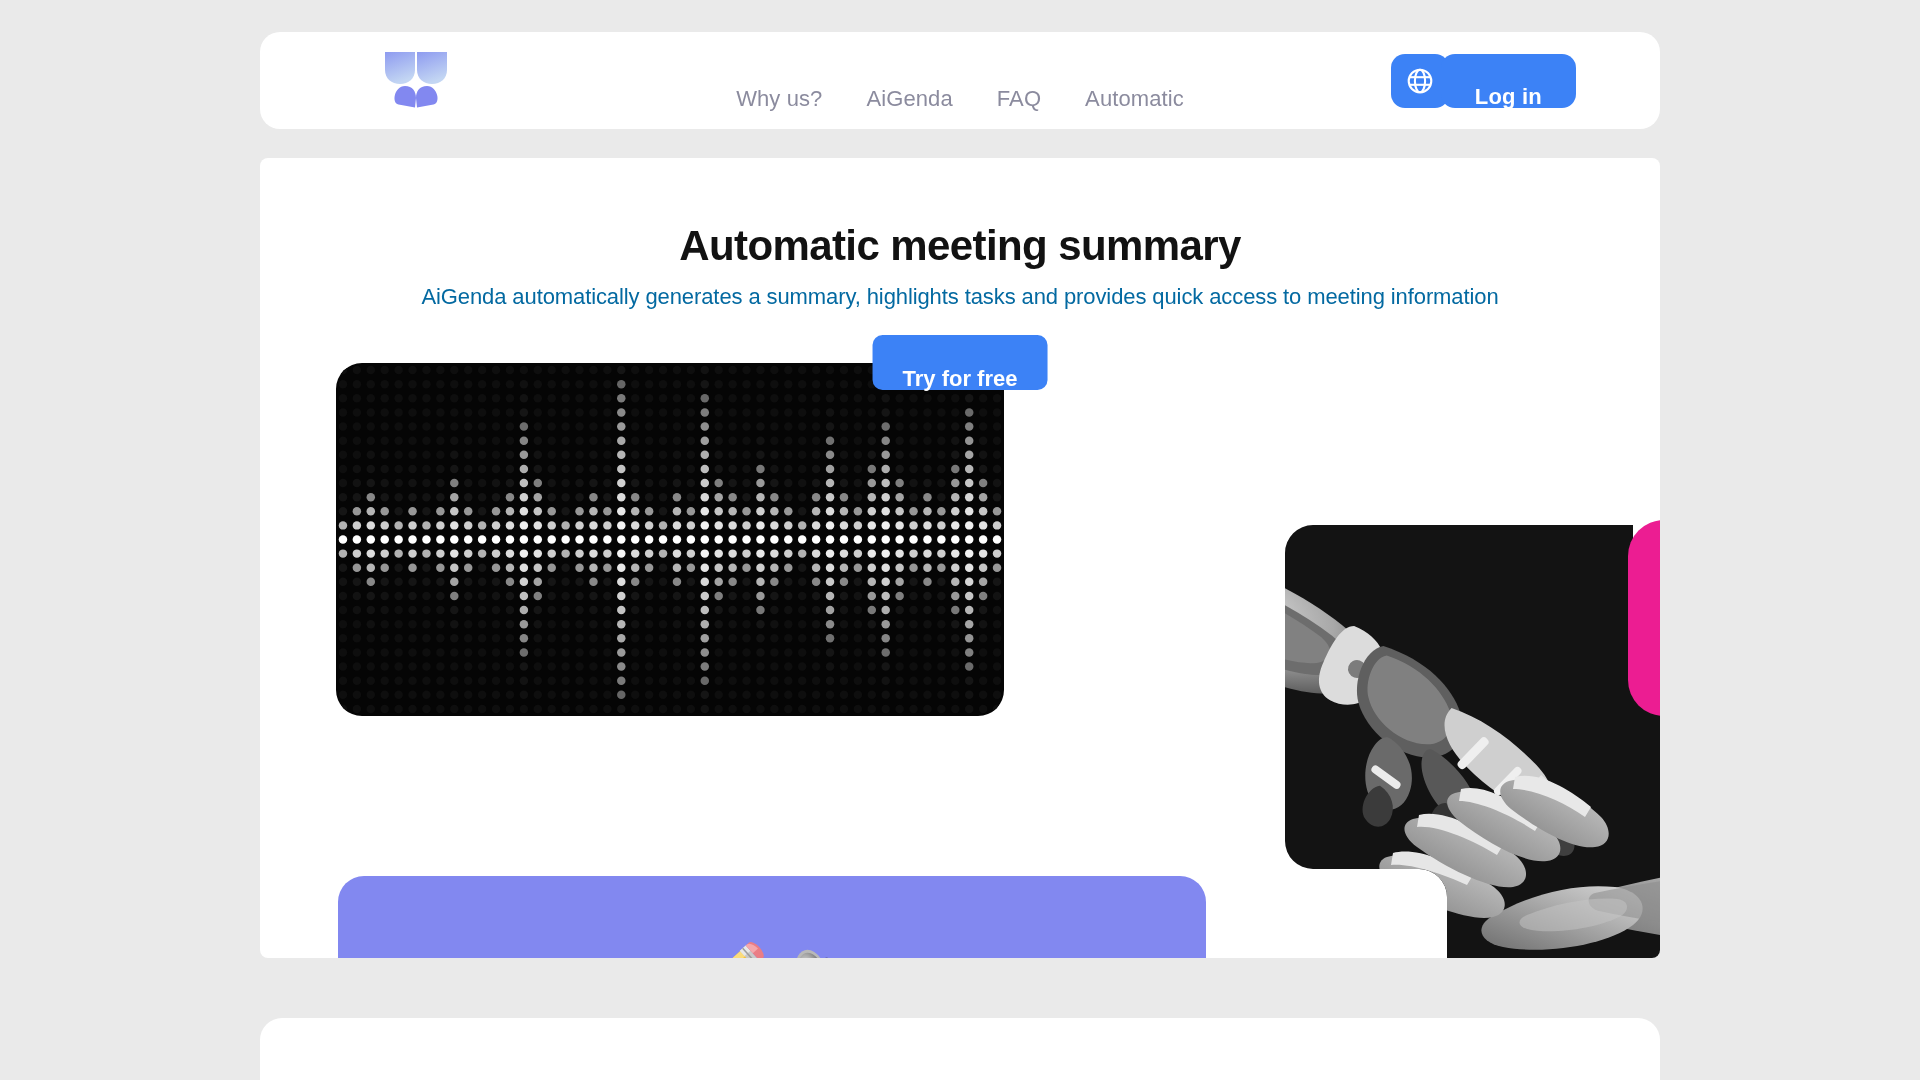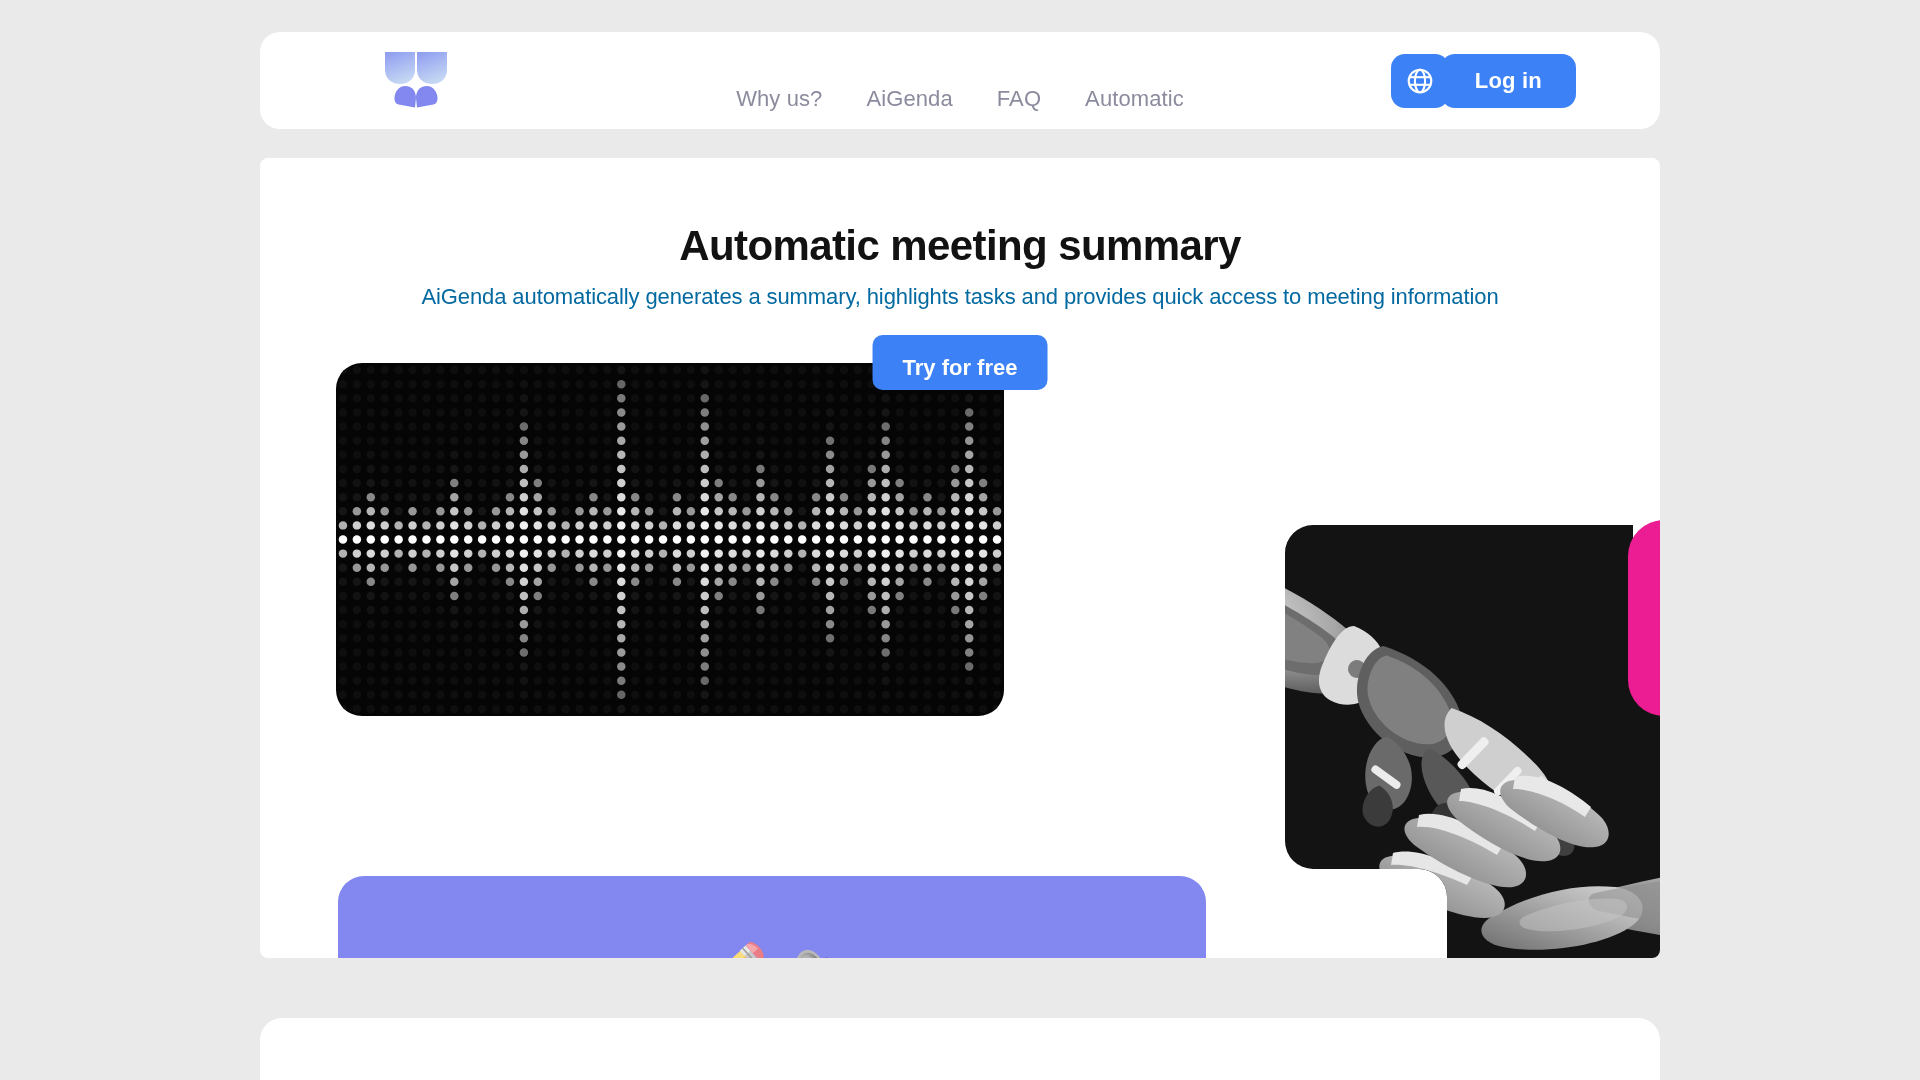--- a/index.html
+++ b/index.html
@@ -95,21 +95,21 @@
 
   .login-btn {
     height: 54px;
     background: #3c82f6;
     border: none;
     border-radius: 14px;
     color: #ffffff;
     font-family: "Liberation Sans", sans-serif;
     font-size: 22px;
     font-weight: 700;
-    padding: 0 34px;
+    padding: 16px 34px;
     cursor: pointer;
     margin-left: -8px;
     position: relative;
     z-index: 2;
     line-height: 54px;
     letter-spacing: 0.2px;
   }
 
   
   .hero {
@@ -151,21 +151,21 @@
     transform: translateX(-50%);
     top: 177px;
     height: 55px;
     background: #3c82f6;
     border: none;
     border-radius: 10px;
     color: #ffffff;
     font-family: "Liberation Sans", sans-serif;
     font-size: 22px;
     font-weight: 700;
-    padding: 5px 30px;
+    padding: 16px 30px;
     cursor: pointer;
     line-height: 55px;
     z-index: 6;
   }
 
   
   .collage {
     position: absolute;
     left: 0;
     top: 0;

